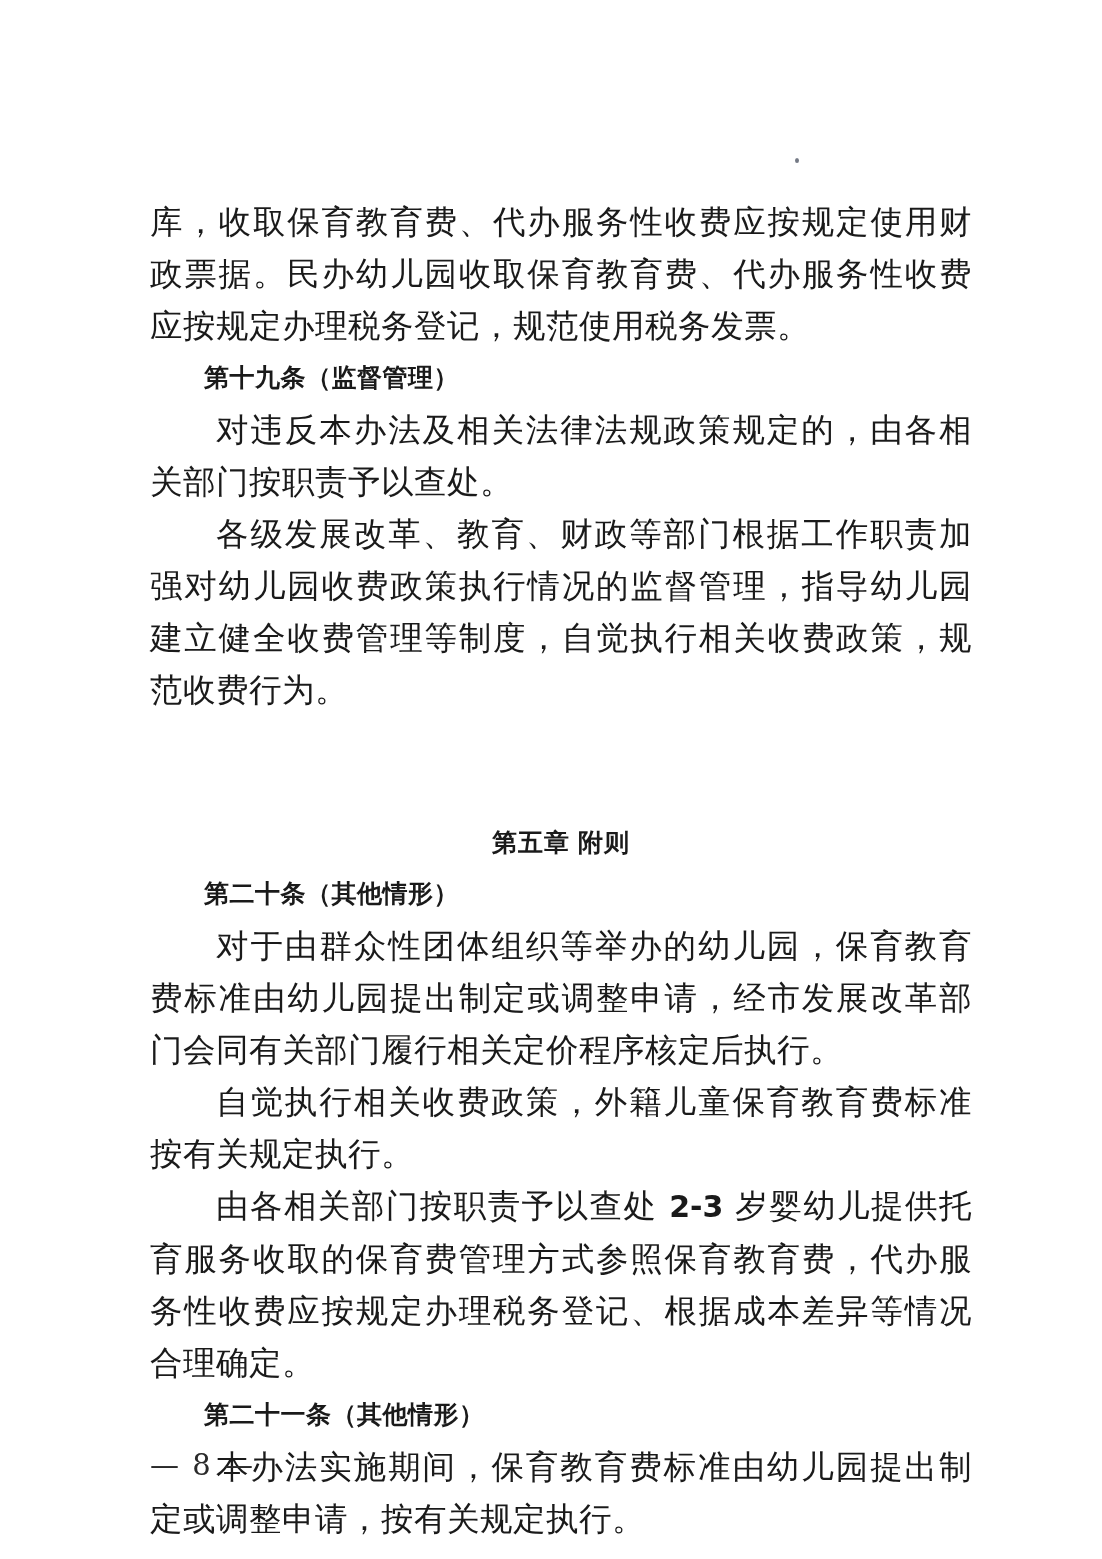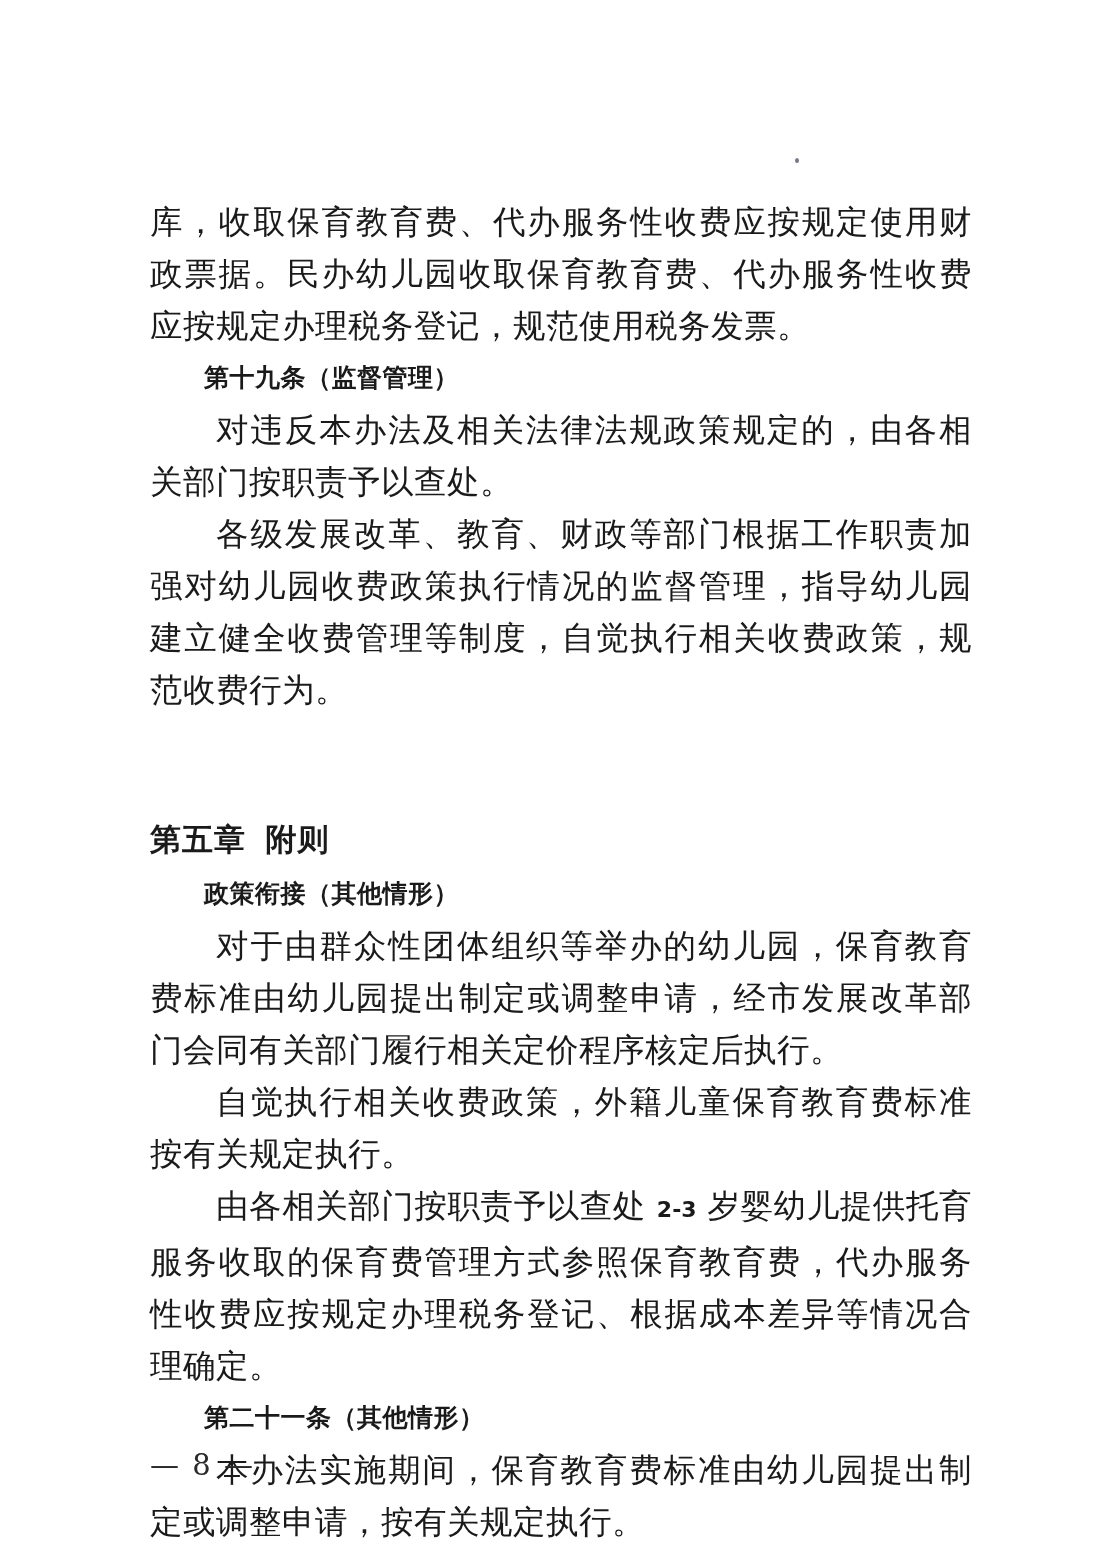--- a/index.html
+++ b/index.html
@@ -52,36 +52,36 @@
     font-weight: 700;
     text-indent: 54px;           
     text-align: left;
     letter-spacing: 0.5px;
     font-family: "DejaVu Sans", "Liberation Sans", sans-serif;
     font-size: 25px;
   }
 
   .chapter-heading {
     font-weight: 700;
-    text-align: left;
+    text-align: center;
     text-indent: 0;
-    font-family: Liberation Mono, monospace;
-    font-size: 31px;
+    font-family: Liberation Sans, sans-serif;
+    font-size: 25px;
     letter-spacing: 1px;
   }
 
   
   .gap-before-chapter {
     height: 100px;
   }
 
   .latin-inline {
     font-family: "DejaVu Sans", "Liberation Sans", sans-serif;
     font-weight: 700;
-    font-size: 22px;
+    font-size: 30px;
     letter-spacing: 0;
   }
 
   .page-number {
     position: absolute;
     left: 150px;
     top: 1448px;
     font-family: "DejaVu Serif", "Liberation Serif", serif;
     font-size: 29px;
     color: #2a2a2a;
@@ -115,21 +115,21 @@
     <h3 class="article-heading">第十九条（监督管理）</h3>
 
     <p class="para">对违反本办法及相关法律法规政策规定的，由各相关部门按职责予以查处。</p>
 
     <p class="para">各级发展改革、教育、财政等部门根据工作职责加强对幼儿园收费政策执行情况的监督管理，指导幼儿园建立健全收费管理等制度，自觉执行相关收费政策，规范收费行为。</p>
 
     <div class="gap-before-chapter"></div>
 
     <h2 class="chapter-heading">第五章 附则</h2>
 
-    <h3 class="article-heading">政策衔接（其他情形）</h3>
+    <h3 class="article-heading">第二十条（其他情形）</h3>
 
     <p class="para">对于由群众性团体组织等举办的幼儿园，保育教育费标准由幼儿园提出制定或调整申请，经市发展改革部门会同有关部门履行相关定价程序核定后执行。</p>
 
     <p class="para">自觉执行相关收费政策，外籍儿童保育教育费标准按有关规定执行。</p>
 
     <p class="para"><span>由各相关部门按职责予以查处 </span><span class="latin-inline">2-3</span><span> 岁婴幼儿提供托育服务收取的保育费管理方式参照保育教育费，代办服务性收费应按规定办理税务登记、根据成本差异等情况合理确定。</span></p>
 
     <h3 class="article-heading">第二十一条（其他情形）</h3>
 
     <p class="para">本办法实施期间，保育教育费标准由幼儿园提出制定或调整申请，按有关规定执行。</p>

